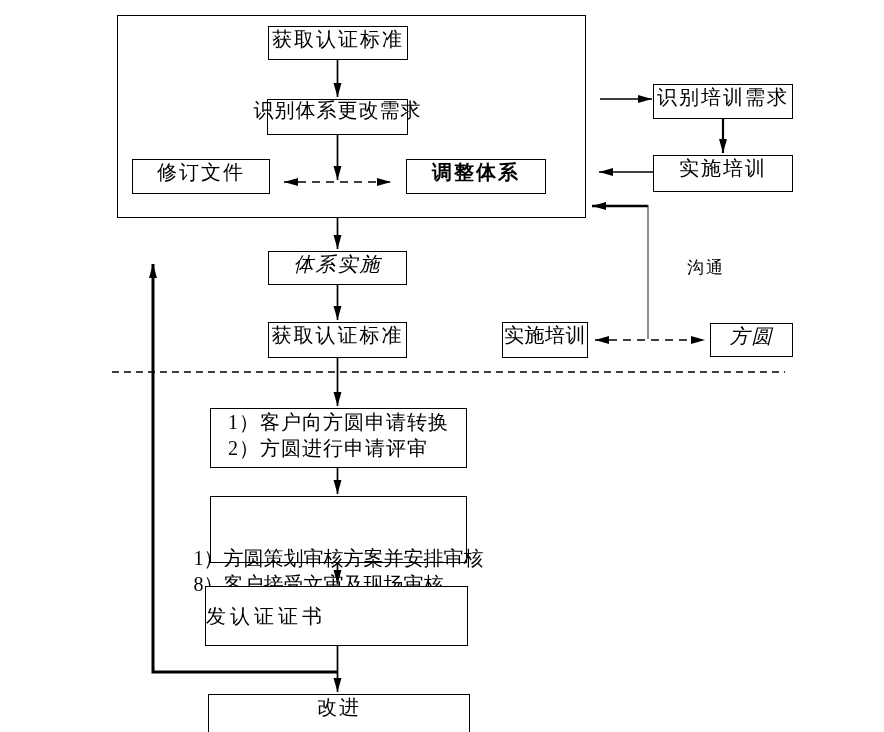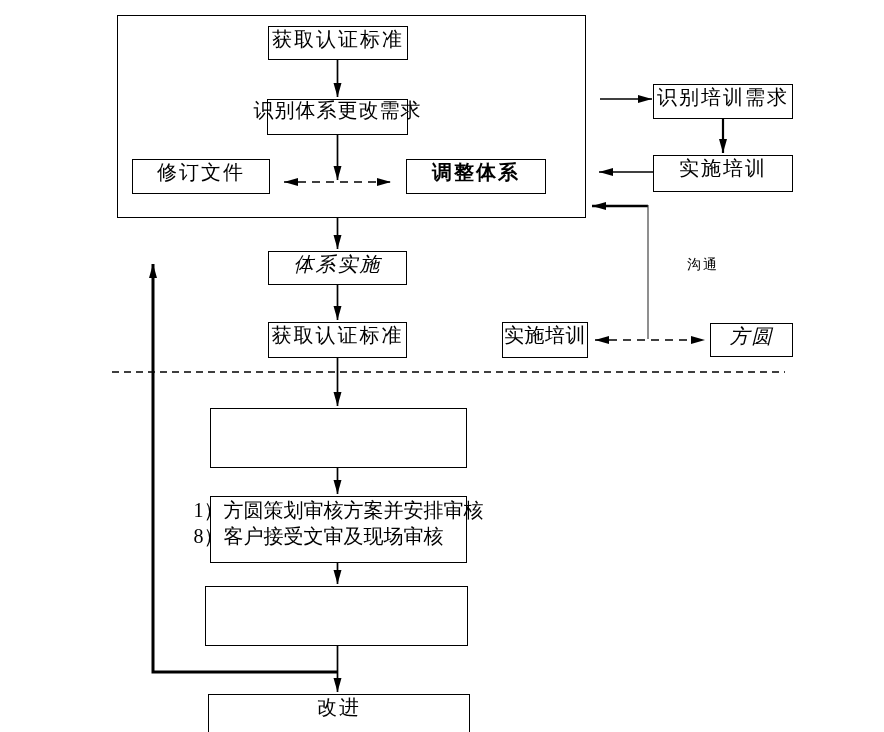--- a/index.html
+++ b/index.html
@@ -29,21 +29,21 @@
     display:inline-block;
     text-align:left;
     letter-spacing:1px;
   }
   .node .lines div{line-height:26px;}
   .node.container{background:transparent;}
   .node.cert{flex-direction:column;letter-spacing:4px;}
   .node.cert div{line-height:26px;text-align:center;}
   .floating-label{
     position:absolute;
-    font-size:14px;
+    font-size:17px;
     letter-spacing:2px;
   }
 </style>
 </head>
 <body>
 
 <div class="canvas">
 
   <svg class="wires" width="884" height="732" viewBox="0 0 884 732" xmlns="http://www.w3.org/2000/svg">
     <defs>
@@ -111,30 +111,33 @@
   </div>
   <div class="node" style="left:710px;top:323px;width:83px;height:34px;font-style:italic;">
     <span>方圆</span>
   </div>
   <div class="floating-label" style="left:687px;top:256px;">
     <span>沟通</span>
   </div>
 
   <div class="node" style="left:210px;top:408px;width:257px;height:60px;">
     <div class="lines">
+      <div>1）客户向方圆申请转换</div>
+      <div>2）方圆进行申请评审</div>
     </div>
   </div>
 
   <div class="node" style="left:210px;top:496px;width:257px;height:67px;">
-    <div class="lines" style="letter-spacing:0;">
+    <div class="lines" style="letter-spacing:0;margin-top:48px;">
       <div>1）方圆策划审核方案并安排审核</div>
       <div>8）客户接受文审及现场审核</div>
     </div>
   </div>
 
   <div class="node cert" style="left:205px;top:586px;width:263px;height:60px;">
+    <div>发认证证书</div>
   </div>
 
   <div class="node" style="left:208px;top:694px;width:262px;height:42px;">
     <span>改进</span>
   </div>
 
 </div>
 
 </body></html>

